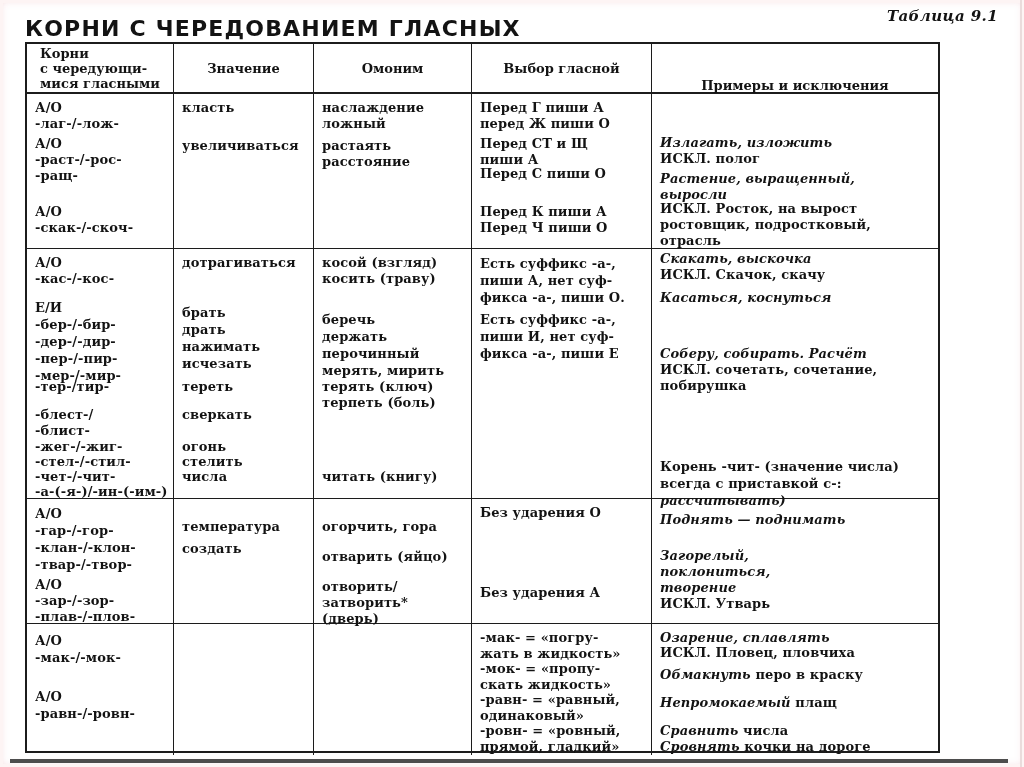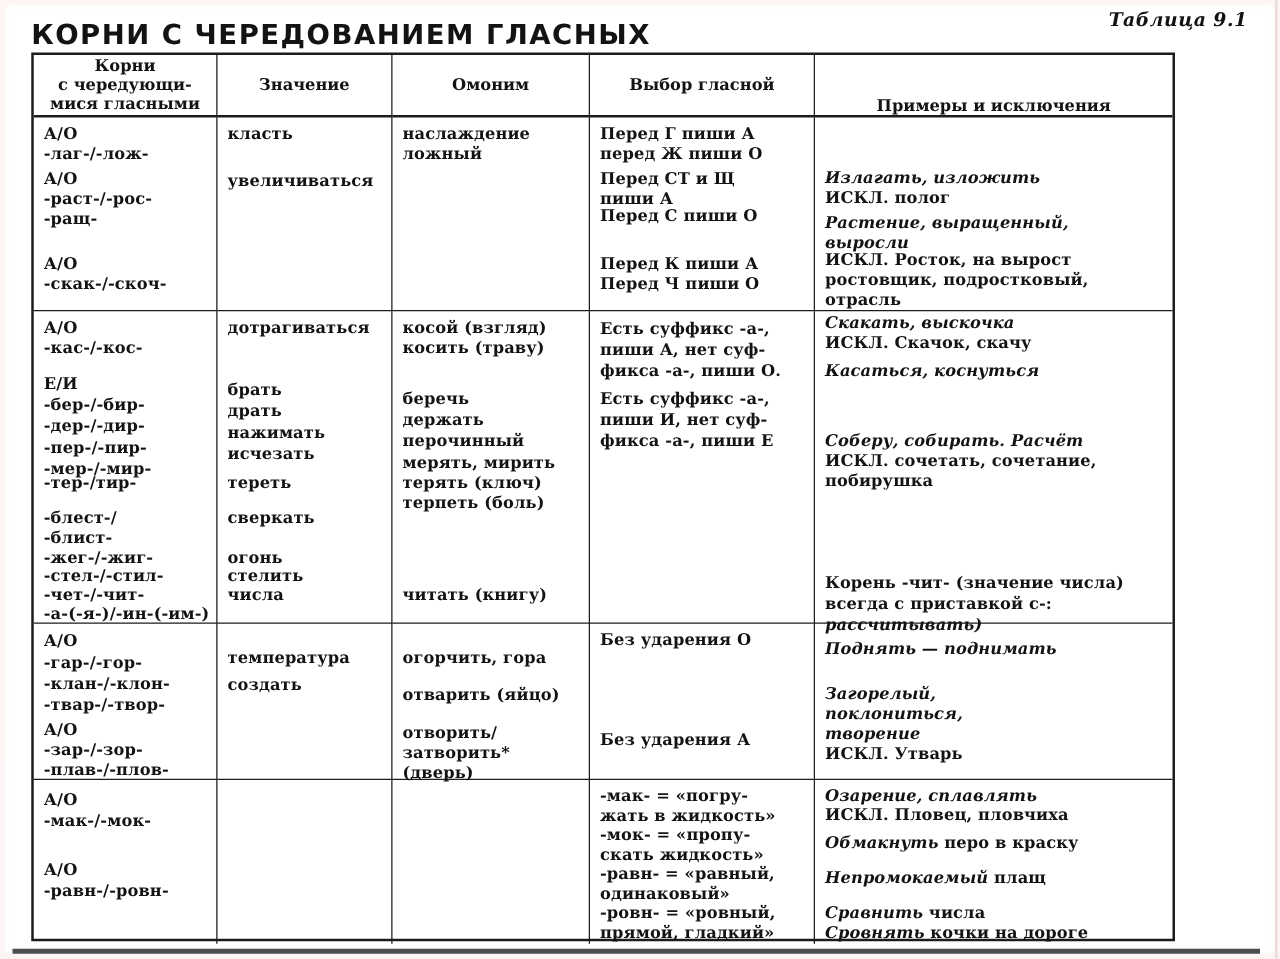--- a/index.html
+++ b/index.html
@@ -20,21 +20,21 @@
   }
   .gtable{
     position:absolute;left:25px;top:42px;width:915px;height:711px;
     display:grid;grid-template-columns:147px 140px 158px 180px 1fr;
     grid-template-rows:50px 155px 250px 125px 131px;
     border:2px solid #1c1c1c;box-sizing:border-box;background:#fff;
   }
   .cell{position:relative;border-right:1.6px solid #1c1c1c;border-bottom:1.6px solid #1c1c1c;box-sizing:border-box;}
   .cell.last-col{border-right:none;margin-top:35px;}
   .cell.last-row{border-bottom:none;}
-  .hdr{display:flex;align-items:center;justify-content:center;text-align:center;
+  .hdr{display:flex;align-items:center;justify-content:center;text-align:left;
        font-weight:bold;font-size:13px;line-height:15px;white-space:pre-line;border-bottom:2px solid #1c1c1c;}
   .blk{
     position:absolute;left:8px;right:2px;font-weight:bold;font-size:13px;line-height:16px;
     white-space:pre-line;letter-spacing:.1px;
   }
   .it{font-style:italic;}
   .lh14{line-height:14px;} .lh15{line-height:15px;} .lh155{line-height:15.5px;} .lh17{line-height:17px;}
   .iskl-row{display:flex;gap:16px;align-items:flex-start;}
   .iskl-col{white-space:pre-line;}
   .bottom-strip{position:absolute;left:10px;right:16px;bottom:4px;height:4px;background:#4d4d4d;}
@@ -67,20 +67,22 @@
       <div class="blk" style="top:110px">А/О
 -скак-/-скоч-</div>
     </div>
     <div class="cell">
       <div class="blk" style="top:6px">класть</div>
       <div class="blk" style="top:44px">увеличиваться</div>
     </div>
     <div class="cell">
       <div class="blk" style="top:6px">наслаждение
 ложный</div>
+      <div class="blk" style="top:44px">растаять
+расстояние</div>
     </div>
     <div class="cell">
       <div class="blk" style="top:6px">Перед Г пиши А
 перед Ж пиши О</div>
       <div class="blk" style="top:42px">Перед СТ и Щ
 пиши А</div>
       <div class="blk" style="top:72px">Перед С пиши О</div>
       <div class="blk" style="top:110px">Перед К пиши А
 Перед Ч пиши О</div>
     </div>

